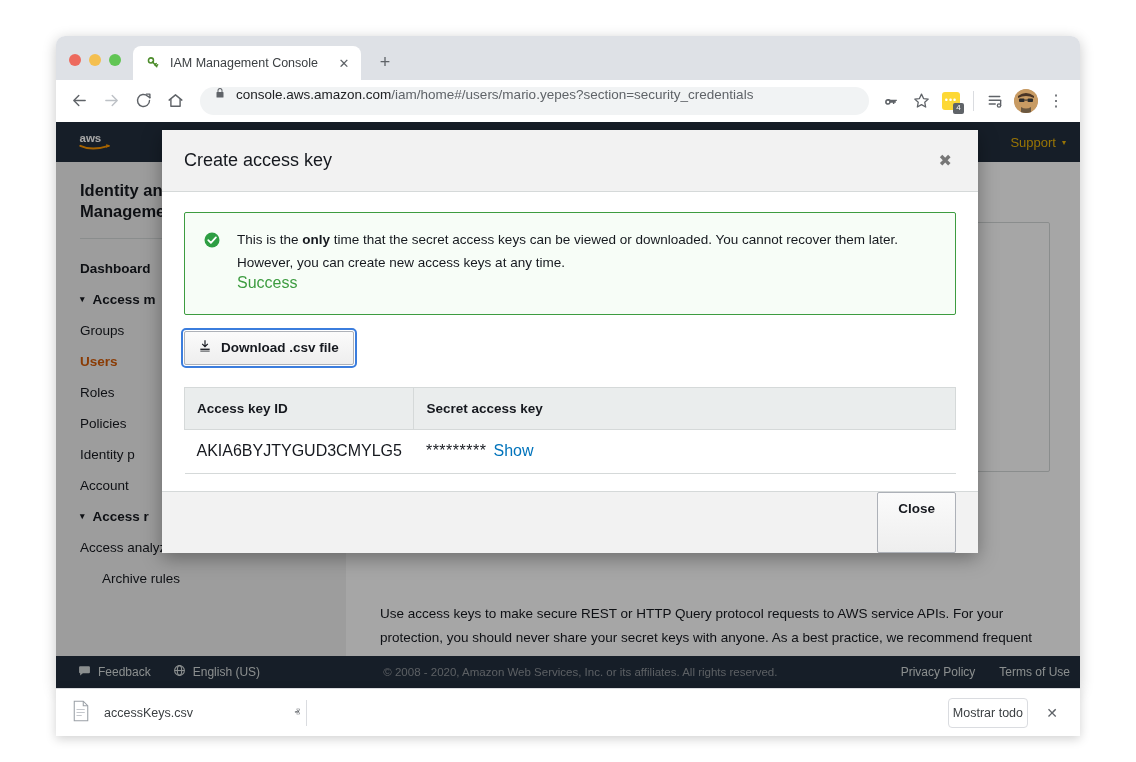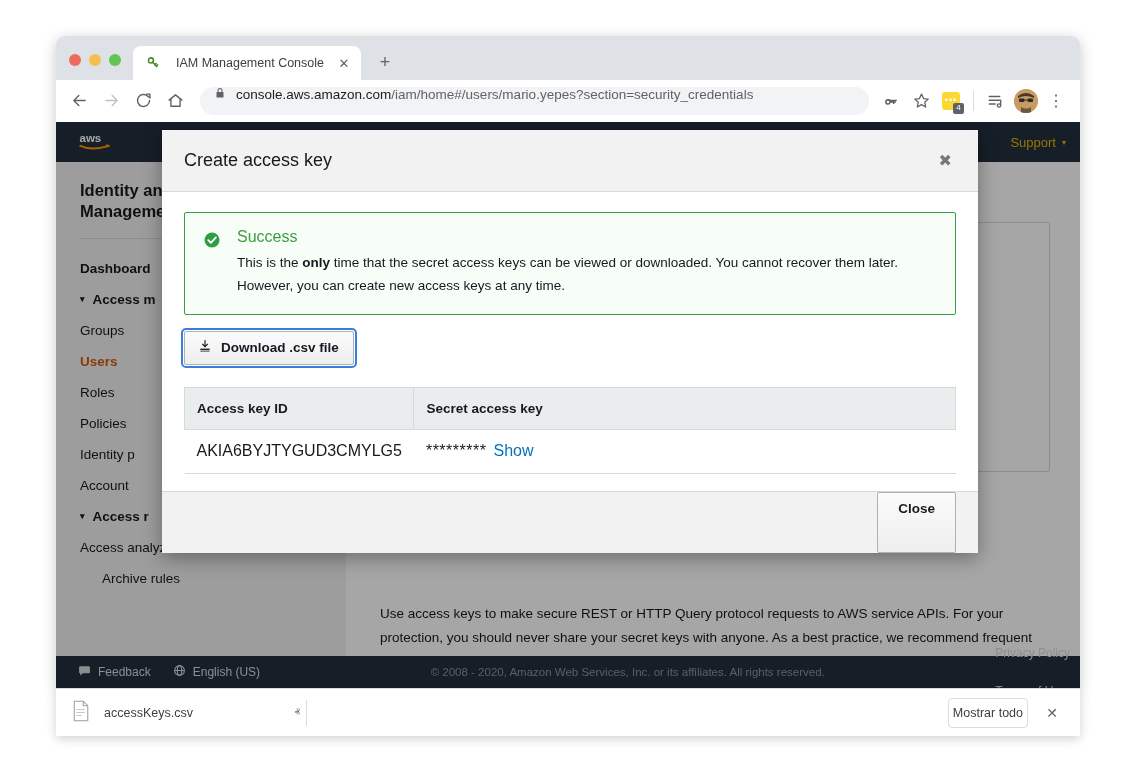--- a/index.html
+++ b/index.html
@@ -49,21 +49,21 @@
     width: 228px; height: 34px;
     background: #ffffff;
     border-radius: 8px 8px 0 0;
     padding: 0 8px 0 12px;
     gap: 9px;
   }
   #tab .favicon { width: 16px; height: 16px; flex: 0 0 16px; display:flex; align-items:center; justify-content:center; }
   #tab .tab-title {
     flex: 1 1 auto;
     font-size: 12.5px; color: #3c4043;
-    white-space: nowrap; overflow: hidden; text-overflow: ellipsis; margin-left: 6px;
+    white-space: nowrap; overflow: hidden; text-overflow: ellipsis;
   }
   #tab .tab-close {
     width: 18px; height: 18px; border-radius: 50%;
     display: flex; align-items: center; justify-content: center;
     color: #5f6368; font-size: 13px; line-height: 1;
   }
   #new-tab-button {
     width: 28px; height: 28px; margin: 0 0 4px 10px;
     display: flex; align-items: center; justify-content: center;
     color: #5f6368; font-size: 18px; border-radius: 50%;
@@ -201,21 +201,21 @@
     height: 32px; background: #232f3e;
     display: flex; align-items: center;
     padding: 0 10px 0 22px;
     font-size: 12px; color: #d5dbdb;
   }
   #footer-left { display: flex; align-items: center; gap: 22px; }
   .footer-link { display: flex; align-items: center; gap: 7px; color: #d5dbdb; }
   #footer-copy {
     flex: 1 1 auto; text-align: center; color: #8d9399; font-size: 11.5px;
   }
-  #footer-right { display: flex; gap: 24px; flex-direction: column; }
+  #footer-right { display: flex; gap: 24px; }
 
   
   #modal-overlay {
     position: absolute; inset: 0;
     background: rgba(0,0,0,0.35);
   }
   #modal {
     position: absolute;
     left: 106px; top: 8px;
     width: 816px; height: 423px;
@@ -555,22 +555,22 @@
           <div id="modal-body">
 
             <div id="success-alert">
               <span id="success-icon">
                 <svg width="18" height="18" viewBox="0 0 24 24">
                   <circle cx="12" cy="12" r="10" fill="#2e9e43"></circle>
                   <path d="M7 12.3 L10.5 15.8 L17.2 8.6" stroke="#fff" stroke-width="2.4" fill="none" stroke-linecap="round" stroke-linejoin="round"></path>
                 </svg>
               </span>
               <div>
+                <div id="success-text"><span>This is the </span><b>only</b><span> time that the secret access keys can be viewed or downloaded. You cannot recover them later. However, you can create new access keys at any time.</span></div>
                 <div id="success-title">Success</div>
-                <div id="success-text"><span>This is the </span><b>only</b><span> time that the secret access keys can be viewed or downloaded. You cannot recover them later. However, you can create new access keys at any time.</span></div>
               </div>
             </div>
 
             <div id="download-button">
               <span>
                 <svg width="14" height="14" viewBox="0 0 24 24" fill="#16191f">
                   <path d="M11 2h2v8.6l3.1-3.1 1.4 1.4L12 14.4 6.5 8.9l1.4-1.4L11 10.6z"></path>
                   <rect x="4" y="16.5" width="16" height="2.2"></rect>
                   <rect x="4" y="20" width="16" height="1.4"></rect>
                 </svg>

